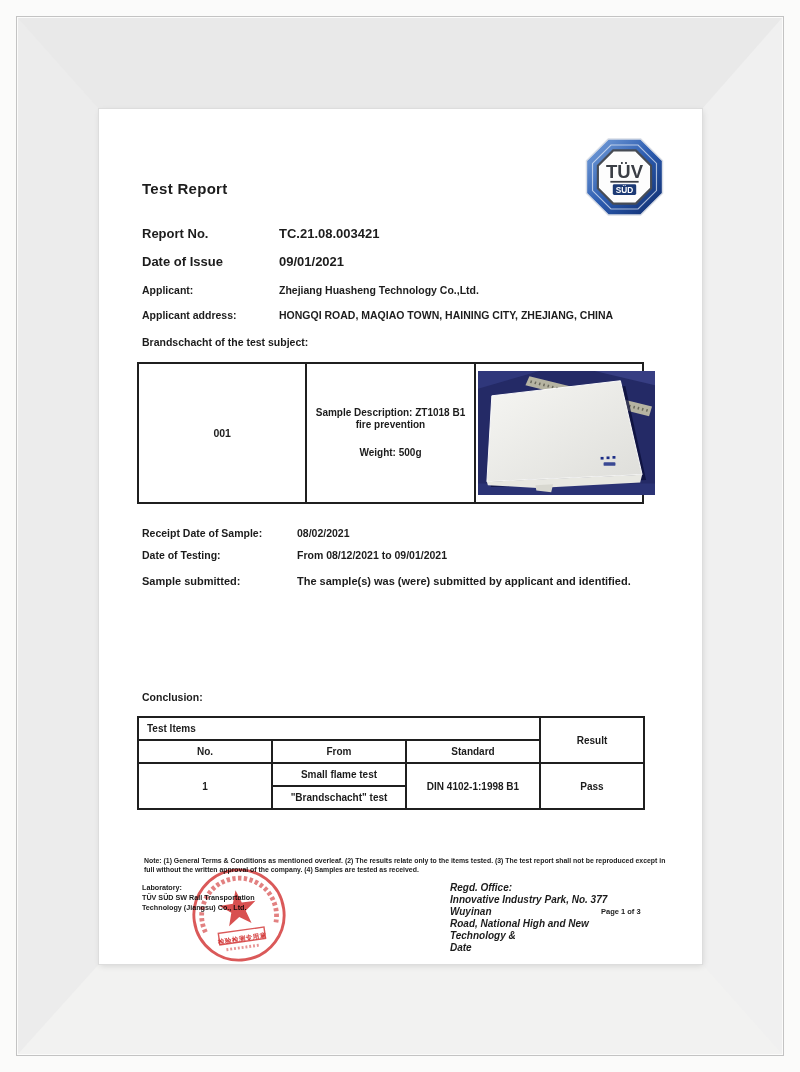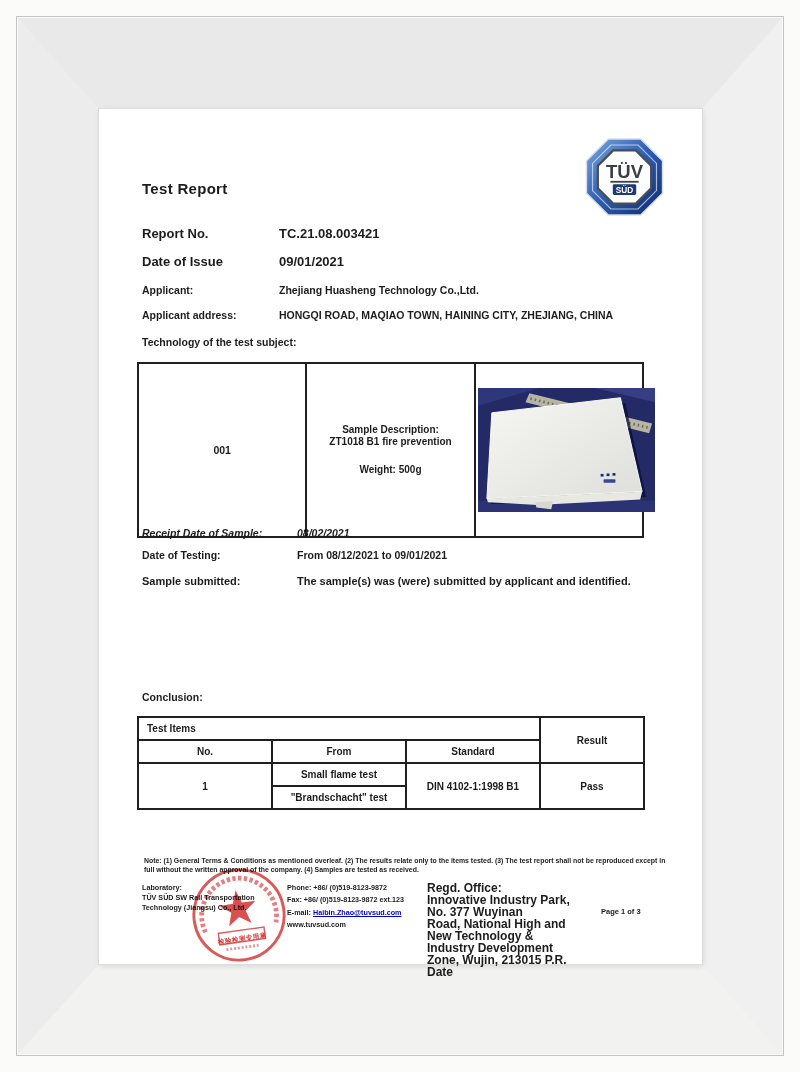--- a/index.html
+++ b/index.html
@@ -43,44 +43,44 @@
 
   table{border-collapse:collapse;table-layout:fixed;}
   td,th{border:2px solid #1f1f1f;font-weight:bold;text-align:center;vertical-align:middle;}
 
   #sample-table{left:38px;top:253px;width:507px;font-size:10.5px;}
   #sample-table th{height:21px;}
   #sample-table td{height:130px;}
   .col-sample{width:154px;}
   .col-desc{width:168px;}
   .col-photo{width:185px;}
-  .desc-cell{font-size:10px;line-height:12px;padding:21px;margin-left:48px;}
+  .desc-cell{font-size:10px;line-height:12px;padding:4px;margin-left:48px;}
   .desc-cell .w{margin-top:16px;}
   .photo-cell{padding:3px 2px;}
   .photo-cell svg{display:block;margin:0 auto;}
 
-  #info-1{top:418px;font-size:10.5px;font-style:italic;}
+  #info-1{top:418px;font-size:10.5px;}
   #info-2{top:440px;font-size:10.5px;}
   #info-3{top:466px;font-size:11px;}
 
   #conclusion-heading{left:43px;top:582px;font-size:10.5px;}
   #conclusion-table{left:38px;top:607px;width:508px;font-size:10px;}
   #conclusion-table td{height:19px;}
   .c-no{width:45px;}
   .c-items{width:230px;}
   .c-std{width:122px;}
   .c-res{width:100px;}
   .cell-testitems{text-align:left;padding-left:8px;}
 
   #note{left:45px;top:747px;width:525px;font-size:6.9px;line-height:9px;font-weight:bold;}
 
   #lab{left:43px;top:774px;font-size:7.2px;line-height:10px;}
   #contact{left:188px;top:773px;font-size:7.2px;line-height:12.4px;}
   #contact a{color:#0000cc;text-decoration:underline;}
-  #office{left:328px;top:773px;font-size:12px;line-height:12px;width:160px;}
+  #office{left:351px;top:773px;font-size:10px;line-height:12px;width:160px;font-style:italic;}
   #page-indicator{left:502px;top:798px;font-size:7.5px;}
 
   #stamp{
     left:92px;top:758px;width:96px;height:96px;
     transform:rotate(-8deg);
     mix-blend-mode:multiply;opacity:.92;
     pointer-events:none;
   }
   .stamp-box-text{
     position:absolute;left:0;right:0;top:68px;text-align:center;
@@ -127,21 +127,21 @@
 
       <div class="pair-row" id="app-1">
         <span>Applicant:</span>
         <span class="val">Zhejiang Huasheng Technology Co.,Ltd.</span>
       </div>
       <div class="pair-row" id="app-2">
         <span>Applicant address:</span>
         <span class="val">HONGQI ROAD, MAQIAO TOWN, HAINING CITY, ZHEJIANG, CHINA</span>
       </div>
 
-      <div class="abs" id="desc-heading">Technology of the test subject:</div>
+      <div class="abs" id="desc-heading">Brandschacht of the test subject:</div>
 
       <table class="abs" id="sample-table">
         <tbody>
         <tr>
           <td>001</td>
           <td class="desc-cell">
             <div>Sample Description: ZT1018 B1 fire prevention</div>
             <div class="w">Weight: 500g</div>
           </td>
           <td class="photo-cell">
@@ -211,35 +211,25 @@
         </table>
 
       <div class="abs" id="note">Note: (1) General Terms &amp; Conditions as mentioned overleaf. (2) The results relate only to the items tested. (3) The test report shall not be reproduced except in full without the written approval of the company. (4) Samples are tested as received.</div>
 
       <div class="abs" id="lab">
         <div>Laboratory:</div>
         <div>TÜV SÜD SW Rail Transportation</div>
         <div>Technology (Jiangsu) Co., Ltd.</div>
       </div>
 
-      <div class="abs" id="contact">
-        <div>Phone: +86/ (0)519-8123-9872</div>
-        <div>Fax: +86/ (0)519-8123-9872 ext.123</div>
-        <div>
-          <span>E-mail:</span>
-          <a href="#">Haibin.Zhao@tuvsud.com</a>
-        </div>
-        <div>www.tuvsud.com</div>
-      </div>
 
       <div class="abs" id="office">
         <div>Regd. Office:</div>
         <div>Innovative Industry Park, No. 377 Wuyinan</div>
         <div>Road, National High and New Technology &amp;</div>
-        <div>Industry Development Zone, Wujin, 213015 P.R.</div>
         <div>Date</div>
       </div>
 
       <div class="abs" id="page-indicator">Page 1 of 3</div>
 
       <div class="abs" id="stamp">
         <svg width="96" height="96" viewBox="0 0 100 100" aria-hidden="true">
           <circle cx="50" cy="50" r="47" fill="none" stroke="#d02c2c" stroke-width="3" opacity="0.85"></circle>
           <path d="M13,63 A39,39 0 1 1 87,63" fill="none" stroke="#d02c2c" stroke-width="5" stroke-dasharray="3.5 2.5" opacity="0.65"></path>
           <polygon points="50,24 54.7,37.5 69,37.8 57.6,46.5 61.8,60.2 50,52 38.2,60.2 42.4,46.5 31,37.8 45.3,37.5" fill="#d02c2c" opacity="0.9"></polygon>

